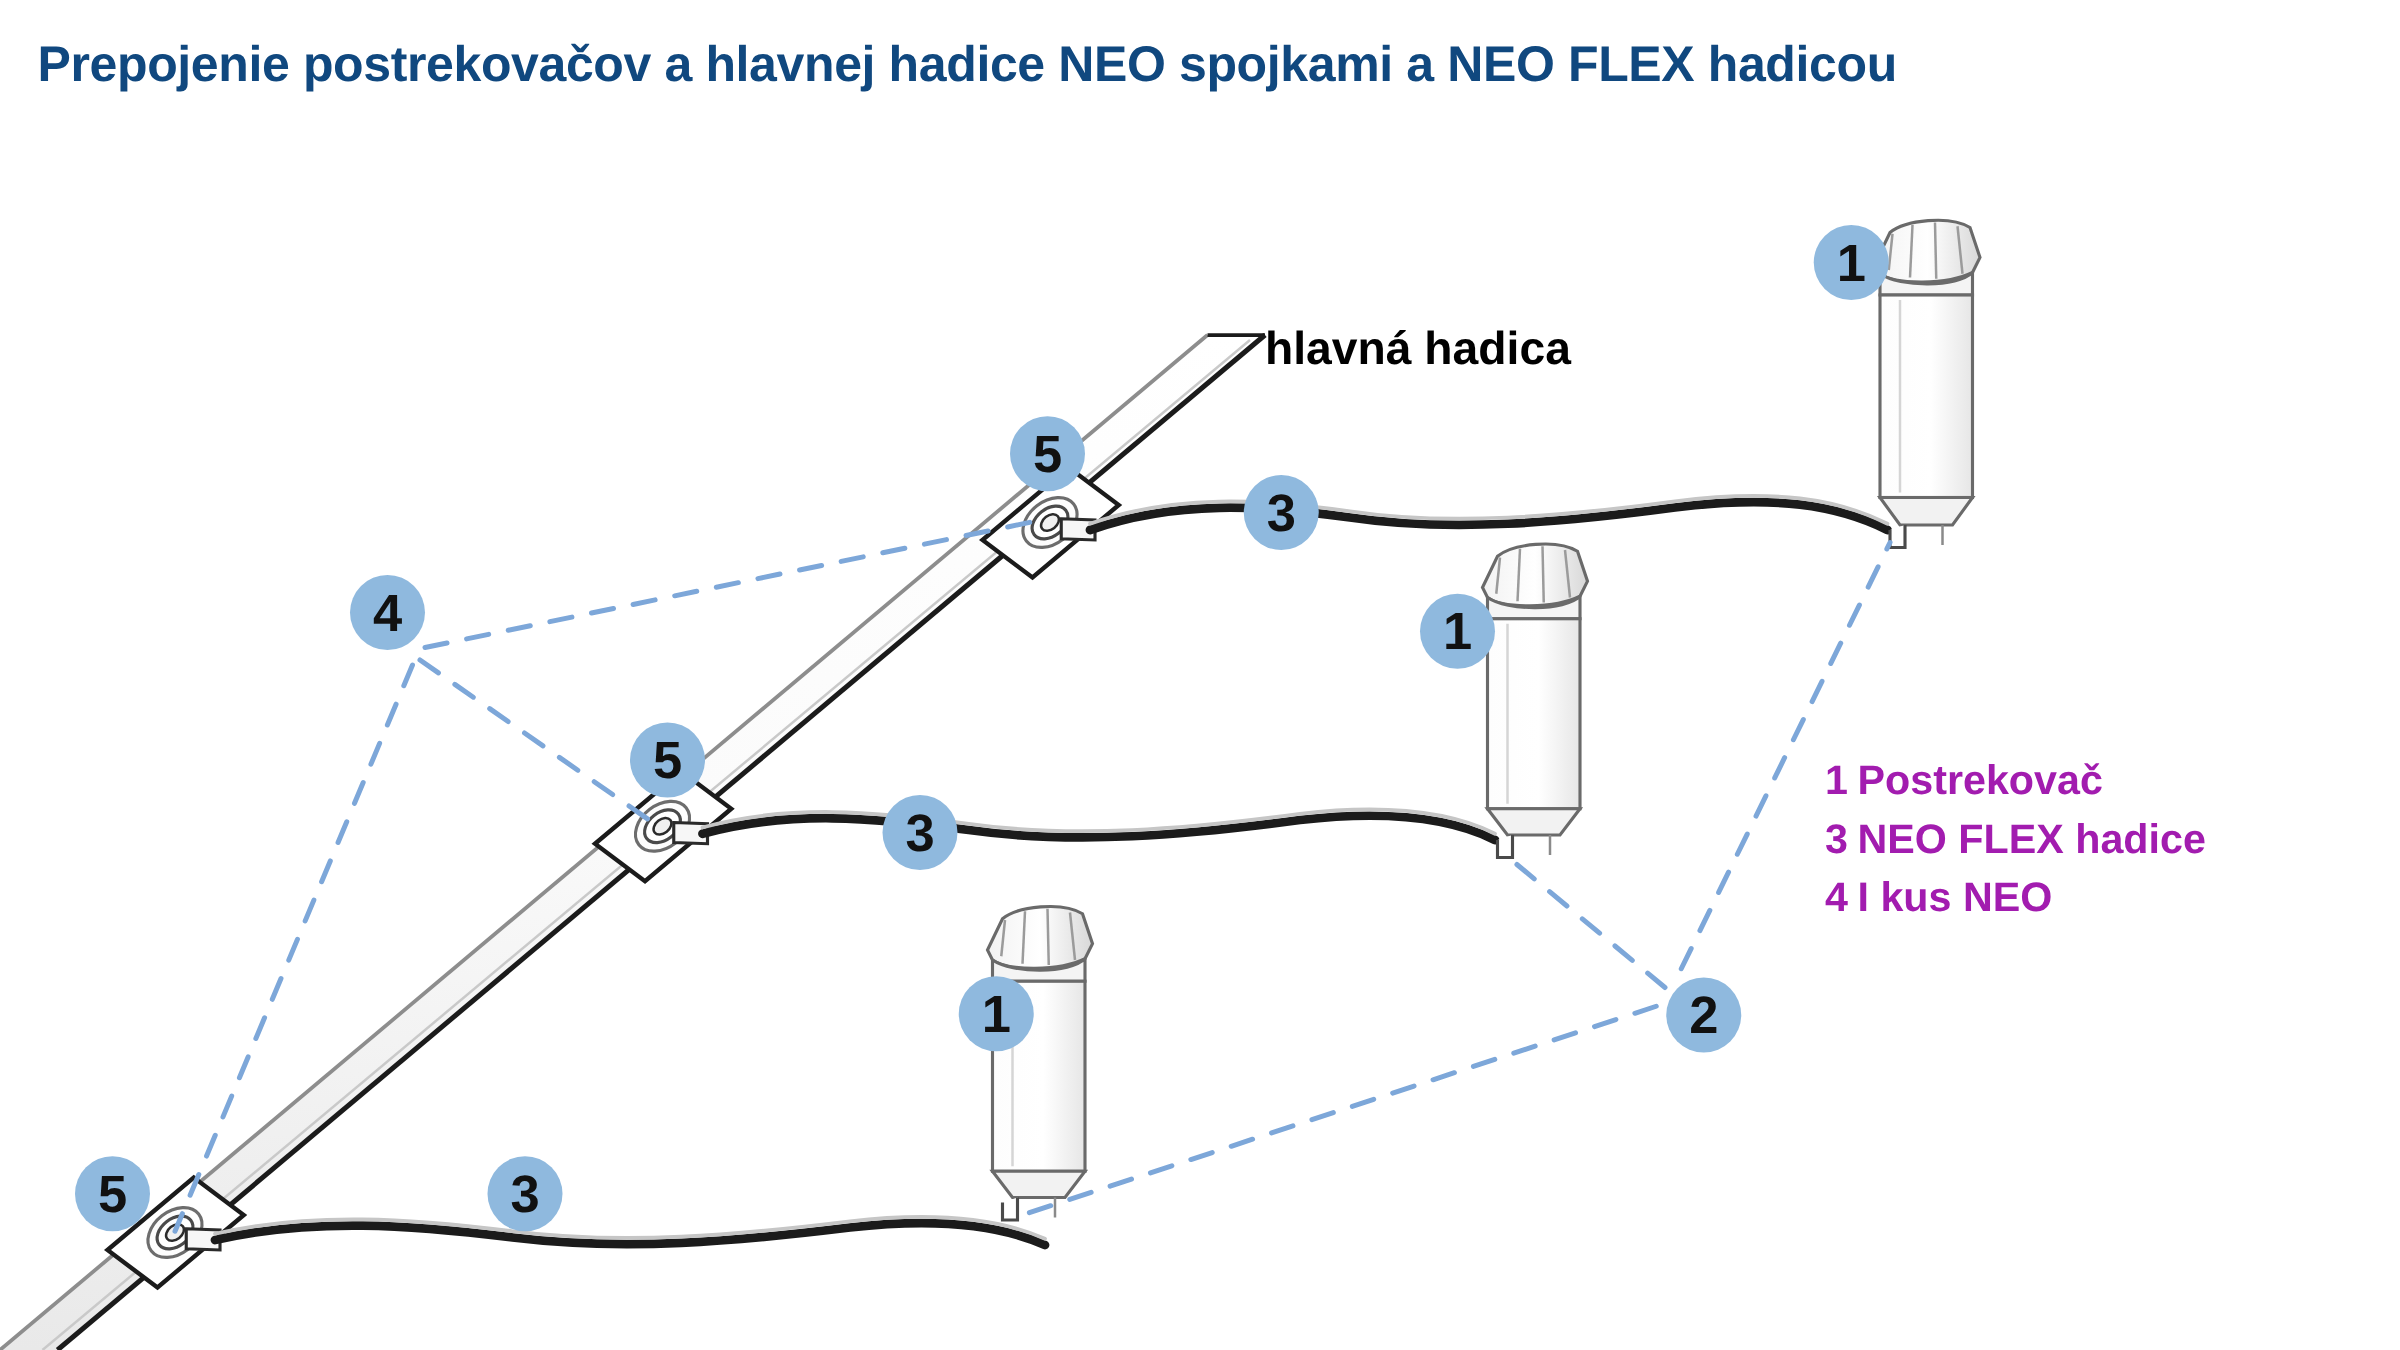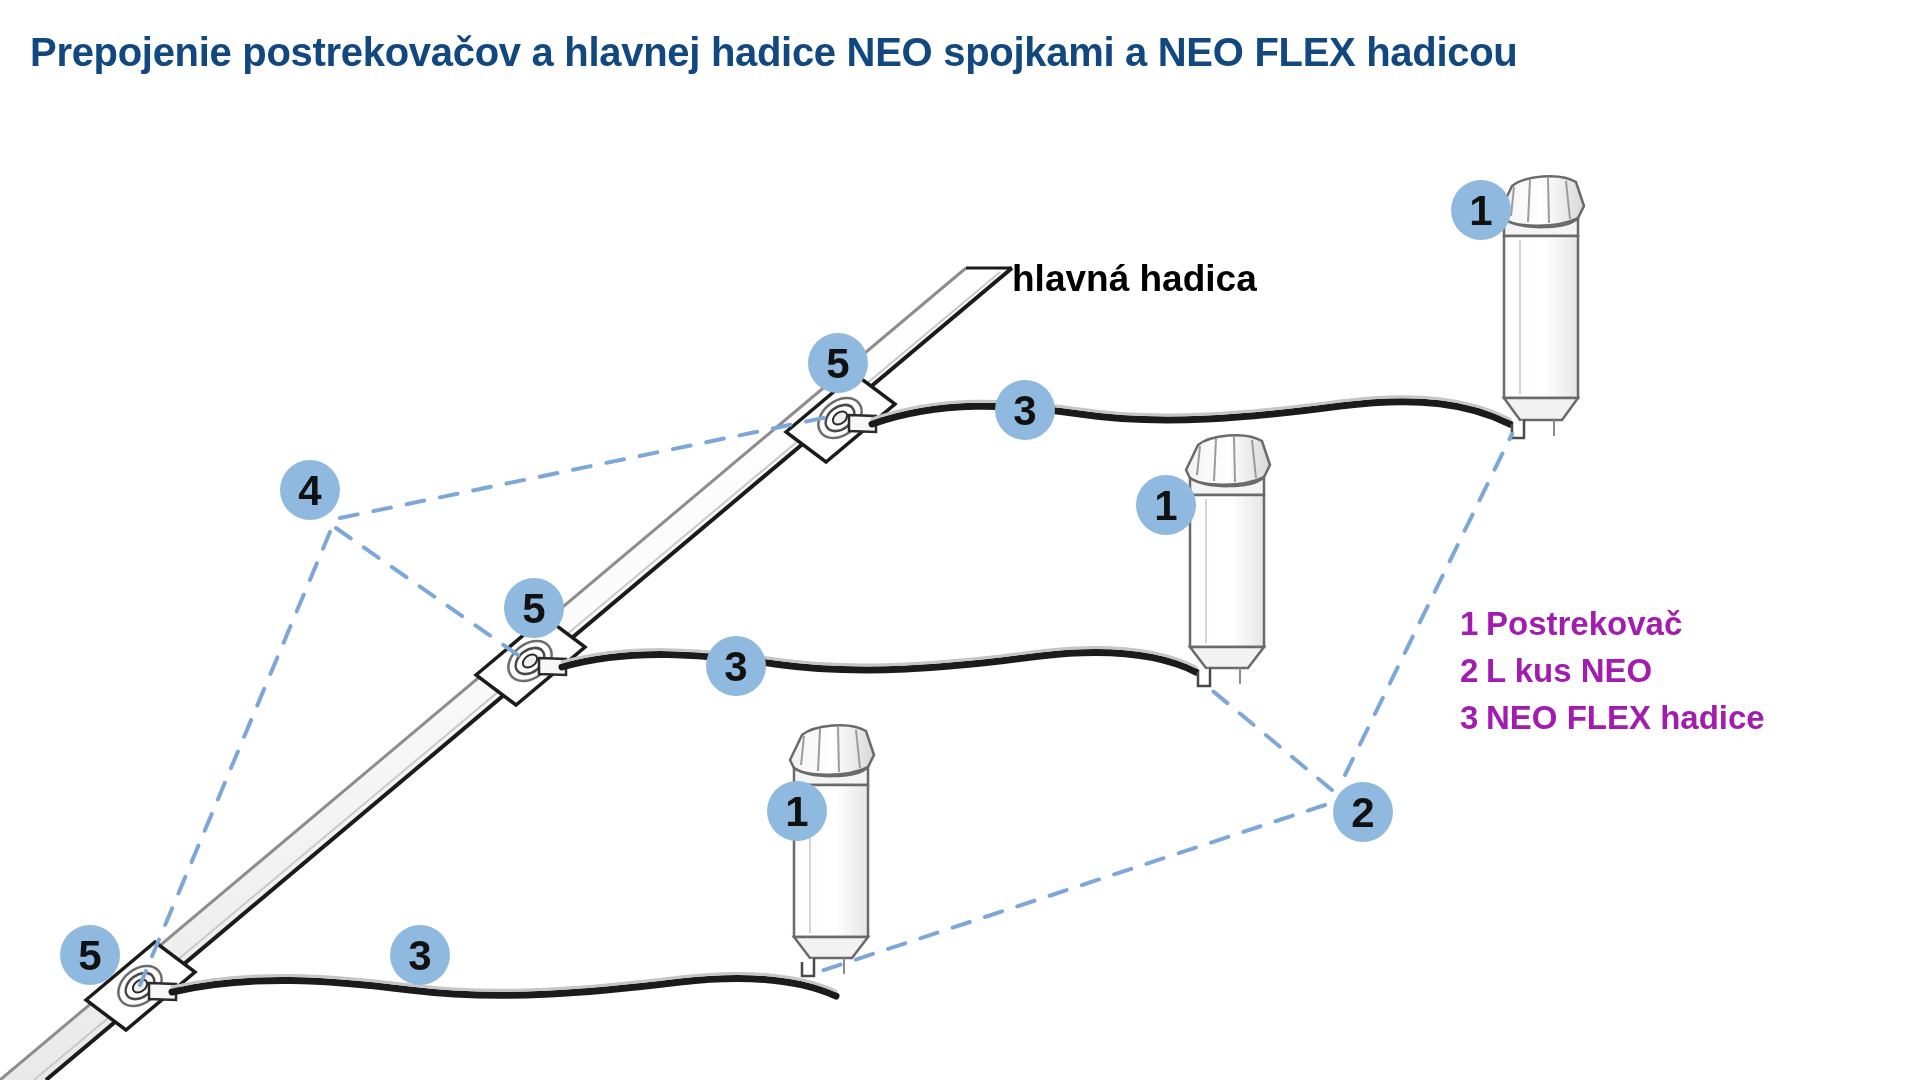--- a/index.html
+++ b/index.html
@@ -270,20 +270,20 @@
       <circle cx="420" cy="955" r="30" fill="#8fb9de"></circle>
       <text x="420" y="955" text-anchor="middle" dominant-baseline="central" font-family="Liberation Sans, sans-serif" font-size="42" font-weight="bold" fill="#111111">3</text>
     </g>
   </svg>
 
   <div id="legend">
     <div class="legend-row">
       <span class="legend-num">1</span><span>Postrekovač</span>
     </div>
     <div class="legend-row">
-      <span class="legend-num">2</span><span>L kus NEO</span>
+      <span class="legend-num">3</span><span>NEO FLEX hadice</span>
     </div>
     <div class="legend-row">
-      <span class="legend-num">3</span><span>NEO FLEX hadice</span>
+      <span class="legend-num">4</span><span>I kus NEO</span>
     </div>
   </div>
 
 </div>
 
 </body></html>

